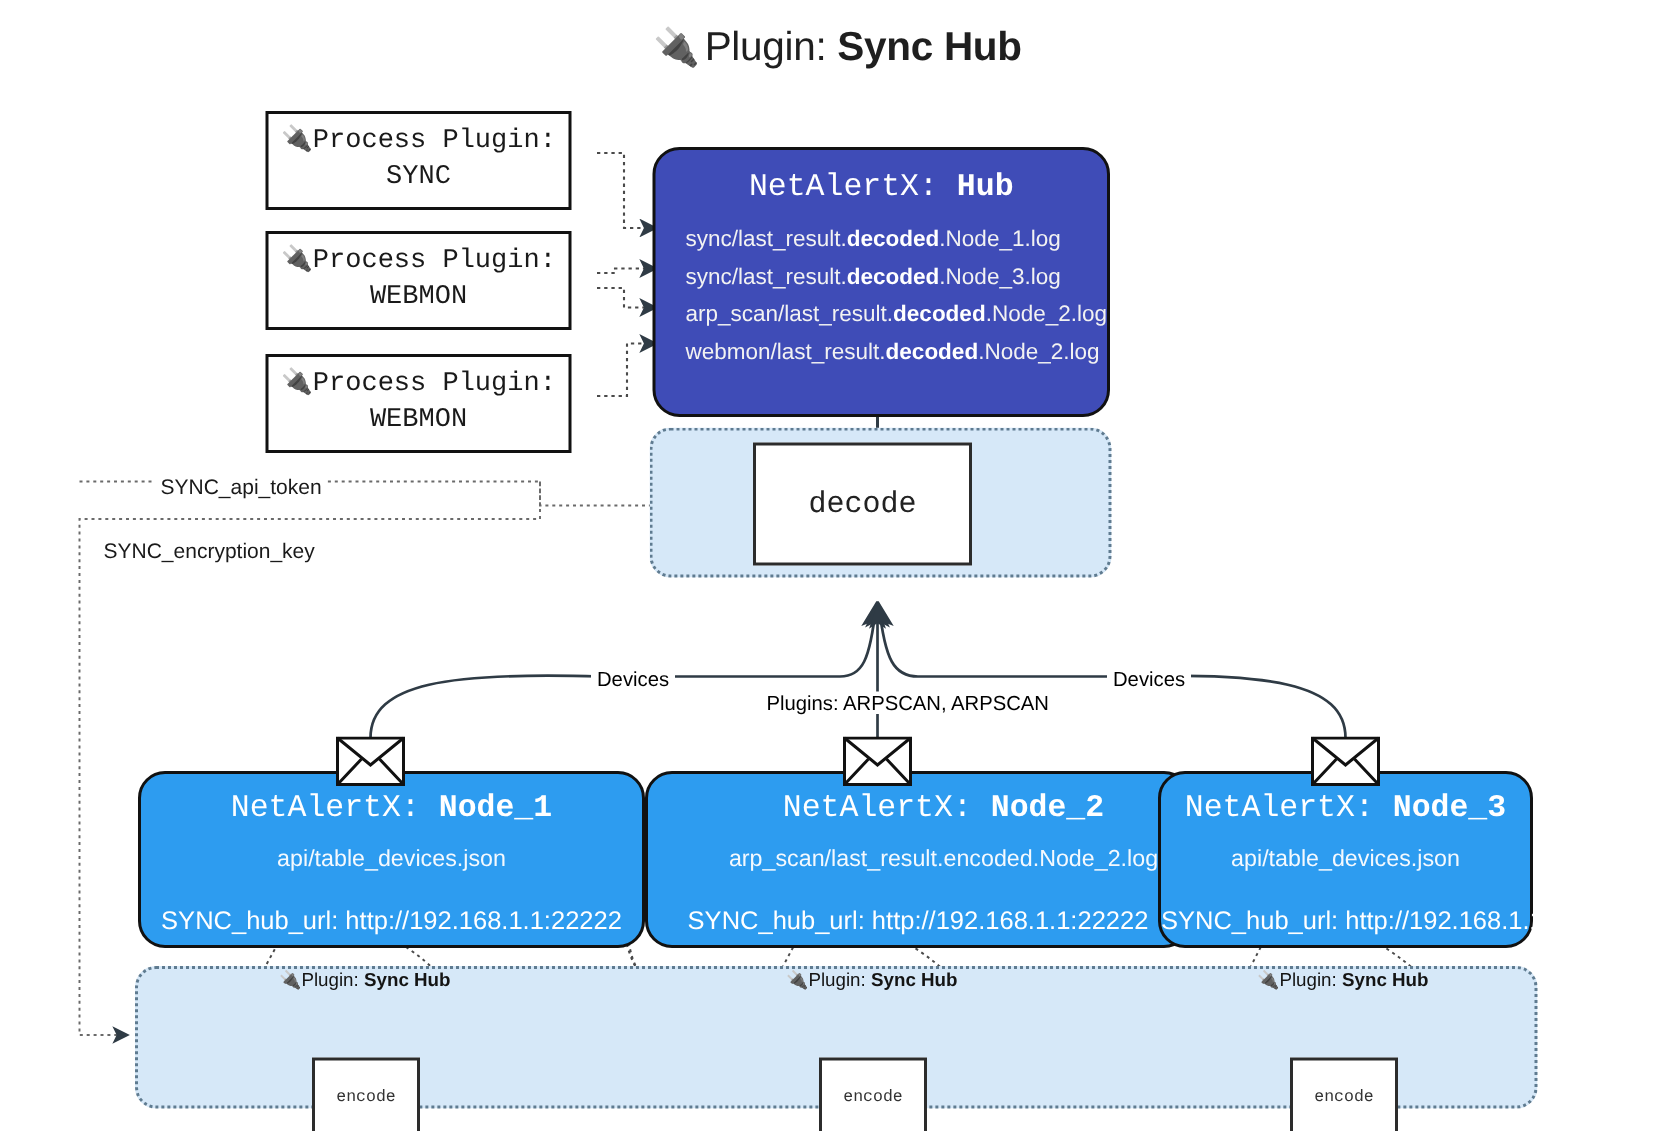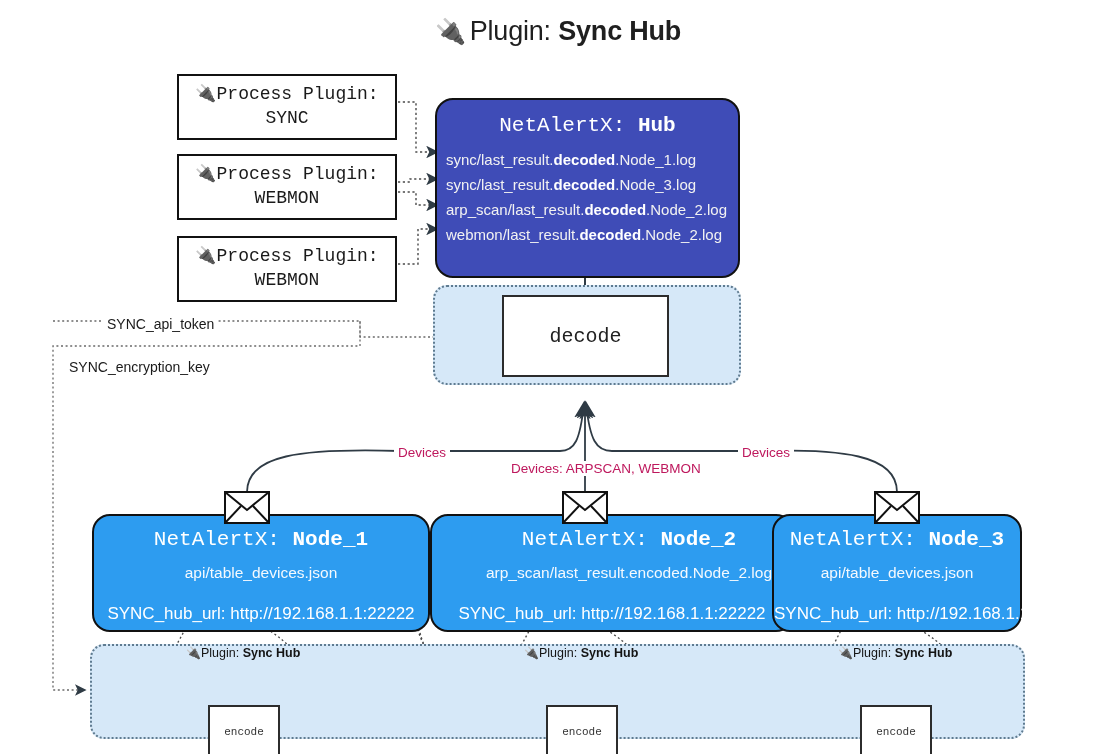--- a/index.html
+++ b/index.html
@@ -32,21 +32,21 @@
     color: #1f1f1f;
     letter-spacing: -0.2px;
     white-space: nowrap;
   }
   .title .plug { font-size: 25px; margin-right: 3px; }
   .title .strong { font-weight: bold; }
 
   
   .proc-box {
     position: absolute;
-    width: 220px;
+    width: 204px;
     border: 2px solid #111;
     background: #fff;
     font-family: "Liberation Mono", "DejaVu Sans Mono", monospace;
     font-size: 18px;
     line-height: 1.35;
     text-align: center;
     padding: 6px 2px 7px 2px;
     box-sizing: border-box;
     color: #1a1a1a;
   }
@@ -76,21 +76,21 @@
   .hub-title {
     text-align: center;
     font-family: "Liberation Mono", "DejaVu Sans Mono", monospace;
     font-size: 21px;
     margin-top: 14px;
     white-space: nowrap;
   }
   .hub-title .strong { font-weight: bold; }
   .hub-lines {
     margin-top: 10px;
-    padding-left: 9px;
+    padding-left: 20px;
   }
   .hub-lines .line {
     font-size: 15px;
     line-height: 25px;
     white-space: nowrap;
     color: #f2f2f2;
   }
   .hub-lines .line b { color: #ffffff; }
 
   
@@ -99,21 +99,21 @@
     left: 433px; top: 285px;
     width: 308px; height: 100px;
     background: #d6e8f8;
     border: 2px dotted #5f7b90;
     border-radius: 14px;
     box-sizing: border-box;
   }
   .decode-box {
     position: absolute;
     left: 502px; top: 295px;
-    width: 167px; height: 82px;
+    width: 146px; height: 82px;
     background: #fff;
     border: 2px solid #2c2c2c;
     box-sizing: border-box;
     display: flex; align-items: center; justify-content: center;
     font-family: "Liberation Mono", "DejaVu Sans Mono", monospace;
     font-size: 20px;
     color: #222;
   }
 
   
@@ -123,21 +123,21 @@
     color: #1a1a1a;
     background: #fff;
     padding: 0 4px;
     white-space: nowrap;
   }
 
   
   .edge-label {
     position: absolute;
     font-size: 13.5px;
-    color: #be185d;
+    color: #000000;
     background: #fff;
     padding: 0 4px;
     white-space: nowrap;
   }
 
   
   .node {
     position: absolute;
     background: #2d9cf0;
     border: 2px solid #111;
@@ -284,21 +284,21 @@
     </div>
   </div>
 
   <div class="decode-group"></div>
   <div class="decode-box">decode</div>
 
   <div class="key-label" style="left:103px; top:316px;">SYNC_api_token</div>
   <div class="key-label" style="left:65px; top:359px;">SYNC_encryption_key</div>
 
   <div class="edge-label" style="left:394px; top:445px;">Devices</div>
-  <div class="edge-label" style="left:507px; top:461px;">Devices: ARPSCAN, WEBMON</div>
+  <div class="edge-label" style="left:507px; top:461px;">Plugins: ARPSCAN, ARPSCAN</div>
   <div class="edge-label" style="left:738px; top:445px;">Devices</div>
 
   <div class="node" style="left:92px; top:514px; width:338px;">
     <div class="n-title">
       <span>NetAlertX:</span>
       <span class="strong">Node_1</span>
     </div>
     <div class="n-lines">
       <div class="line">api/table_devices.json</div>
     </div>

